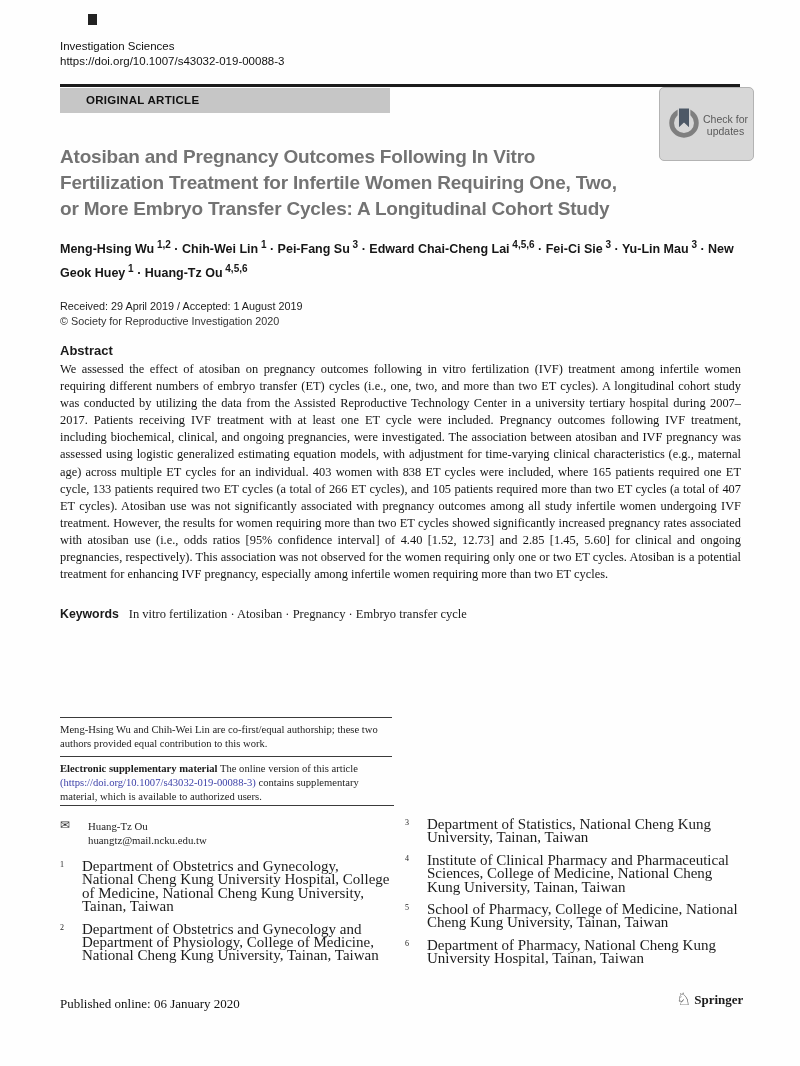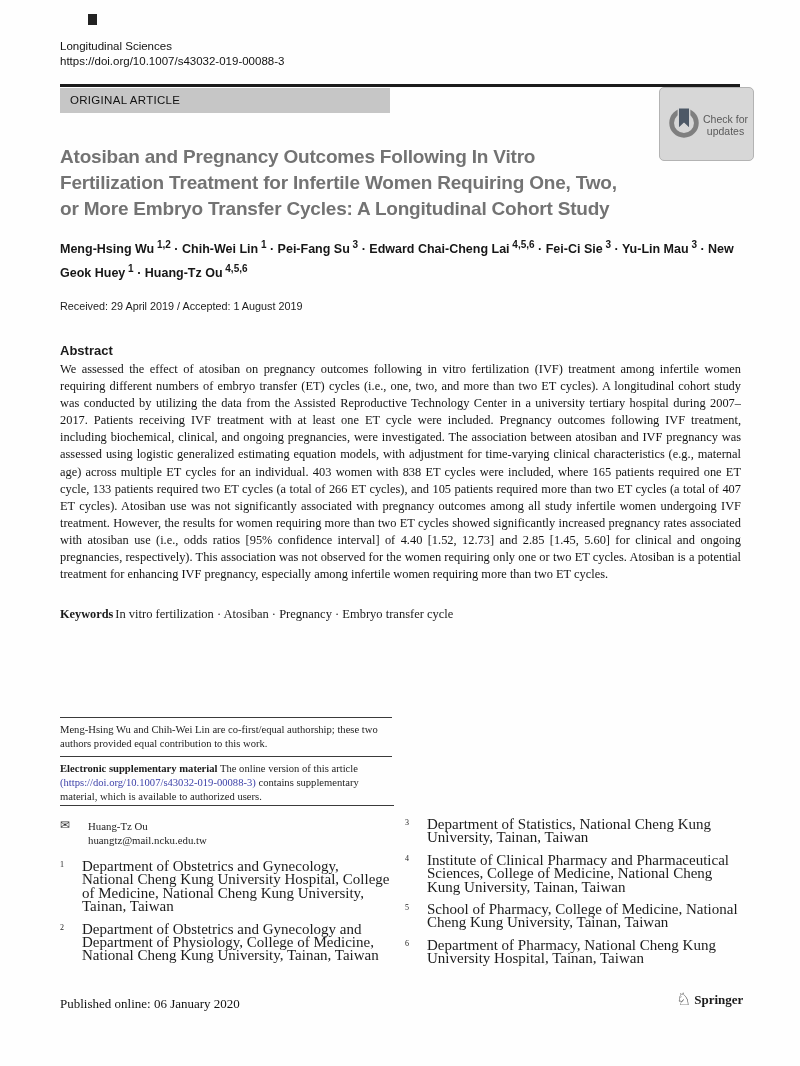--- a/index.html
+++ b/index.html
@@ -5,42 +5,42 @@
   html,body{margin:0;padding:0;background:#ffffff;}
   .page{position:relative;width:800px;height:1066px;background:#fefefe;overflow:hidden;
         font-family:"Liberation Sans",sans-serif;color:#1a1a1a;}
   .abs{position:absolute;}
 
   .top-mark{left:88px;top:14px;width:9px;height:11px;background:#222;}
   .journal{left:60px;top:40px;font-size:11.5px;color:#111;}
   .doi{left:60px;top:55px;font-size:11.5px;color:#111;}
   .rule-top{left:60px;top:84px;width:680px;height:3px;background:#1b1b1b;}
   .article-type{left:60px;top:88px;width:330px;height:25px;background:#c6c6c6;
-        font-weight:normal;font-size:11.5px;line-height:25px;padding-left:10px;
+        font-weight:bold;font-size:11.5px;line-height:25px;padding-left:26px;
         box-sizing:border-box;letter-spacing:.3px;color:#101010;}
 
   .badge{left:659px;top:87px;width:95px;height:74px;background:#d7d7d7;border:1px solid #b3b3b3;
         border-radius:5px;display:flex;flex-direction:row;align-items:center;justify-content:center;
         box-sizing:border-box;cursor:pointer;}
   .badge-text{font-size:10.5px;line-height:12px;color:#5a5a5a;text-align:center;margin-top:2px;}
 
   .title{left:60px;top:144px;width:650px;font-weight:bold;font-size:19px;line-height:26px;
         color:#737373;letter-spacing:-0.2px;}
   .authors{left:60px;top:235px;width:680px;font-size:12.5px;font-weight:bold;line-height:20px;color:#161616;}
   .authors sup{font-size:10px;font-weight:bold;}
   .author-sep{font-weight:bold;}
 
   .dates{left:60px;top:299px;font-size:10.8px;line-height:15px;color:#1c1c1c;}
   .copyright{color:#333;}
 
   .abs-head{left:60px;top:343px;font-size:13px;font-weight:bold;}
   .abs-body{left:60px;top:361px;width:681px;font-family:Liberation Serif, serif;
         font-size:12.4px;line-height:17.1px;text-align:justify;color:#141414;}
   .keywords{left:60px;top:607px;width:680px;font-size:12.5px;font-family:"Liberation Serif",serif;}
-  .kw-label{font-family:Liberation Serif, serif;font-weight:bold;font-size:12.3px;margin-right:2px;}
+  .kw-label{font-family:Liberation Sans, sans-serif;font-weight:bold;font-size:12.3px;margin-right:10px;}
 
   .fn-rule{background:#3a3a3a;height:1px;}
   .fn-text{font-family:"Liberation Serif",serif;font-size:10.6px;line-height:13.8px;color:#1c1c1c;}
   .fn-co{left:60px;top:723px;width:332px;}
   .fn-esm{left:60px;top:762px;width:334px;}
   .esm-label{font-weight:bold;}
   .esm-link{color:#3b3fa8;text-decoration:none;cursor:pointer;}
 
   .corr{left:60px;top:819px;width:330px;display:flex;}
   .corr-icon{width:17px;font-size:12px;color:#333;margin-right:11px;margin-top:-1px;}
@@ -59,21 +59,21 @@
   .springer-icon{font-size:17px;line-height:17px;margin-right:3px;color:#1a1a1a;}
   .springer-word{font-family:"Liberation Serif",serif;font-weight:bold;font-size:13px;color:#1a1a1a;}
 </style>
 </head>
 <body>
 
 <div class="page">
 
   <div class="abs top-mark"></div>
 
-  <div class="abs journal">Longitudinal Sciences</div>
+  <div class="abs journal">Investigation Sciences</div>
   <div class="abs doi">https://doi.org/10.1007/s43032-019-00088-3</div>
 
   <div class="abs rule-top"></div>
   <div class="abs article-type">ORIGINAL ARTICLE</div>
 
   <div class="abs badge">
     <span>
       <svg width="38" height="38" viewBox="0 0 40 40">
         <circle cx="20" cy="21" r="13" fill="none" stroke="#7f7f7f" stroke-width="5"></circle>
         <path d="M14 5 h12 v22 l-6 -5.5 -6 5.5 z" fill="#4d5866" stroke="#d7d7d7" stroke-width="1.4"></path>
@@ -87,20 +87,21 @@
   <div class="abs title">
     <div>Atosiban and Pregnancy Outcomes Following In Vitro</div>
     <div>Fertilization Treatment for Infertile Women Requiring One, Two,</div>
     <div>or More Embryo Transfer Cycles: A Longitudinal Cohort Study</div>
   </div>
 
   <div class="abs authors"><span>Meng-Hsing Wu<sup> 1,2</sup></span><span class="author-sep"> · </span><span>Chih-Wei Lin<sup> 1</sup></span><span class="author-sep"> · </span><span>Pei-Fang Su<sup> 3</sup></span><span class="author-sep"> · </span><span>Edward Chai-Cheng Lai<sup> 4,5,6</sup></span><span class="author-sep"> · </span><span>Fei-Ci Sie<sup> 3</sup></span><span class="author-sep"> · </span><span>Yu-Lin Mau<sup> 3</sup></span><span class="author-sep"> · </span><span>New Geok Huey<sup> 1</sup></span><span class="author-sep"> · </span><span>Huang-Tz Ou<sup> 4,5,6</sup></span></div>
 
   <div class="abs dates">
     <div>Received: 29 April 2019 / Accepted: 1 August 2019</div>
+    <div class="copyright">© Society for Reproductive Investigation 2020</div>
   </div>
 
   <div class="abs abs-head">Abstract</div>
   <div class="abs abs-body">We assessed the effect of atosiban on pregnancy outcomes following in vitro fertilization (IVF) treatment among infertile women requiring different numbers of embryo transfer (ET) cycles (i.e., one, two, and more than two ET cycles). A longitudinal cohort study was conducted by utilizing the data from the Assisted Reproductive Technology Center in a university tertiary hospital during 2007–2017. Patients receiving IVF treatment with at least one ET cycle were included. Pregnancy outcomes following IVF treatment, including biochemical, clinical, and ongoing pregnancies, were investigated. The association between atosiban and IVF pregnancy was assessed using logistic generalized estimating equation models, with adjustment for time-varying clinical characteristics (e.g., maternal age) across multiple ET cycles for an individual. 403 women with 838 ET cycles were included, where 165 patients required one ET cycle, 133 patients required two ET cycles (a total of 266 ET cycles), and 105 patients required more than two ET cycles (a total of 407 ET cycles). Atosiban use was not significantly associated with pregnancy outcomes among all study infertile women undergoing IVF treatment. However, the results for women requiring more than two ET cycles showed significantly increased pregnancy rates associated with atosiban use (i.e., odds ratios [95% confidence interval] of 4.40 [1.52, 12.73] and 2.85 [1.45, 5.60] for clinical and ongoing pregnancies, respectively). This association was not observed for the women requiring only one or two ET cycles. Atosiban is a potential treatment for enhancing IVF pregnancy, especially among infertile women requiring more than two ET cycles.</div>
 
   <div class="abs keywords">
     <span class="kw-label">Keywords</span><span>In vitro fertilization · Atosiban · Pregnancy · Embryo transfer cycle</span>
   </div>
 
   <div class="abs fn-rule" style="left:60px;top:717px;width:332px;"></div>

